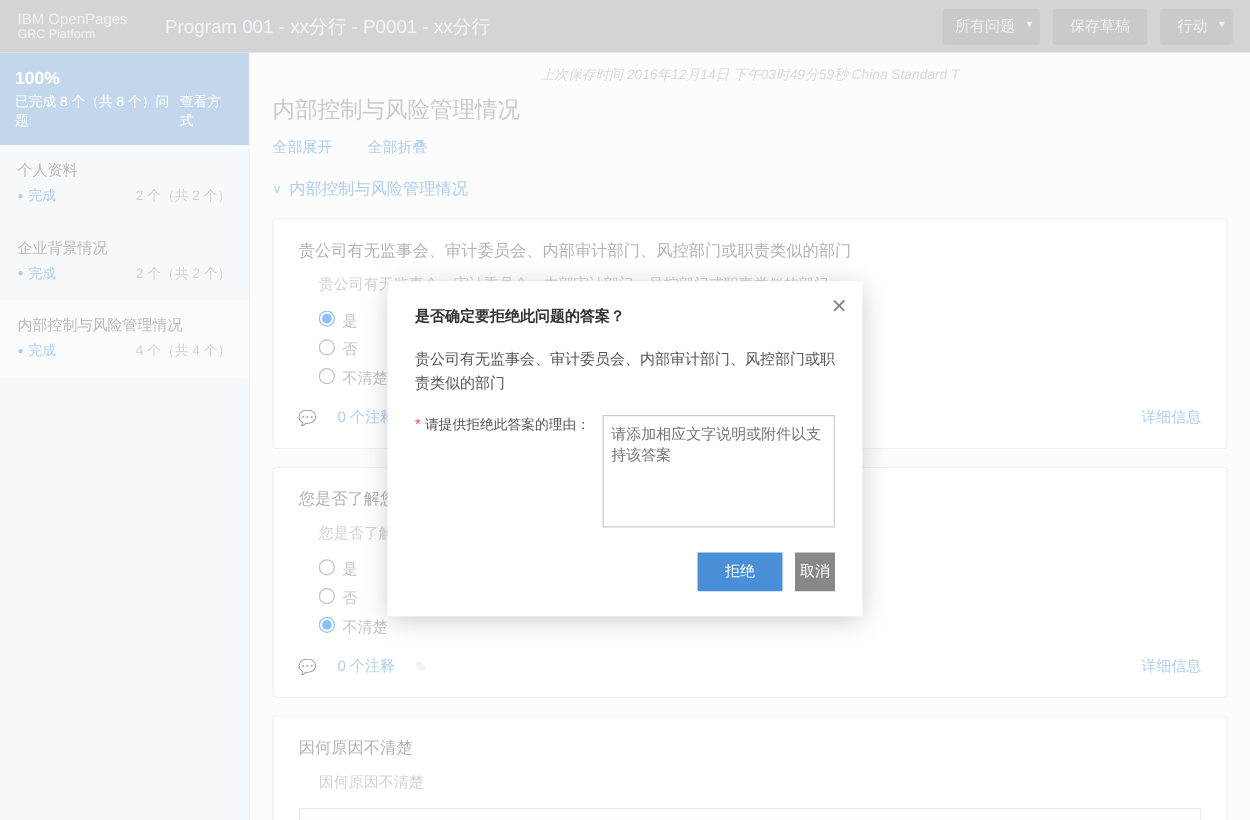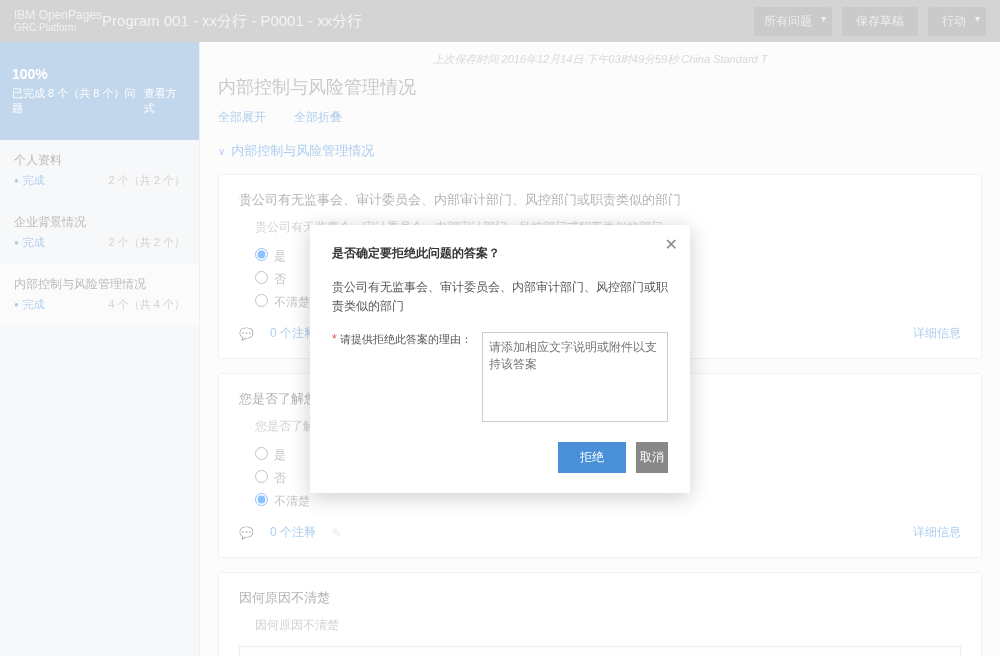--- a/index.html
+++ b/index.html
@@ -2,31 +2,31 @@
 <html><head>
 <meta charset="utf-8">
 <style>
 * { box-sizing: border-box; margin: 0; padding: 0; }
 body { font-family: "Microsoft YaHei", Arial, sans-serif; font-size: 12px; color: #333; background: #f8f8f8; overflow: hidden; }
 
 .topbar { height: 42px; background: #a0a0a0; display: flex; align-items: center; padding: 4px 14px; position: relative; }
 .brand { color: #e0e0e0; font-size: 11px; line-height: 1.2; }
 .brand .b1 { font-size: 12px; }
 .brand .b2 { font-size: 10px; }
-.crumb { color: #dfe8f0; font-size: 15px; }
+.crumb { color: #dfe8f0; font-size: 15px; margin-left: 30px; }
 .topright { position: absolute; right: 14px; display: flex; gap: 10px; align-items: center; }
 .dd { background: #8a8a8a; color: #ddd; padding: 6px 20px 6px 10px; border-radius: 3px; font-size: 12px; position: relative; }
 .dd::after { content: "▾"; position: absolute; right: 6px; top: 6px; font-size: 10px; }
 .btn-gray { background: #8a8a8a; color: #ddd; padding: 6px 14px; border-radius: 3px; font-size: 12px; }
 .btn-action { background: #8a8a8a; color: #ddd; padding: 6px 20px 6px 14px; border-radius: 3px; font-size: 12px; position: relative; }
 .btn-action::after { content: "▾"; position: absolute; right: 6px; top: 6px; font-size: 10px; }
 
 .layout { display: flex; height: calc(100vh - 42px); }
 .sidebar { width: 200px; background: #eef0f2; border-right: 1px solid #ddd; }
-.progress { background: #7aa6d6; color: #fff; padding: 24px 12px; }
+.progress { background: #7aa6d6; color: #fff; padding: 12px 12px; }
 .progress .pct { font-size: 14px; font-weight: bold; }
 .progress .line { font-size: 11px; margin-top: 4px; display: flex; justify-content: space-between; }
 .view-link { color: #fff; font-weight: normal; }
 .side-group { padding: 12px 14px 4px; color: #666; font-size: 12px; }
 .side-status { padding: 0 14px 14px; display: flex; justify-content: space-between; color: #4a90d9; font-size: 11px; }
 .side-status .count { color: #999; text-align: right; }
 .side-group.active { background: #f5f7f9; }
 .check::before { content: "●"; color: #4a90d9; margin-right: 4px; font-size: 8px; vertical-align: 1px; }
 
 .main { flex: 1; padding: 10px 18px; overflow: auto; position: relative; }

